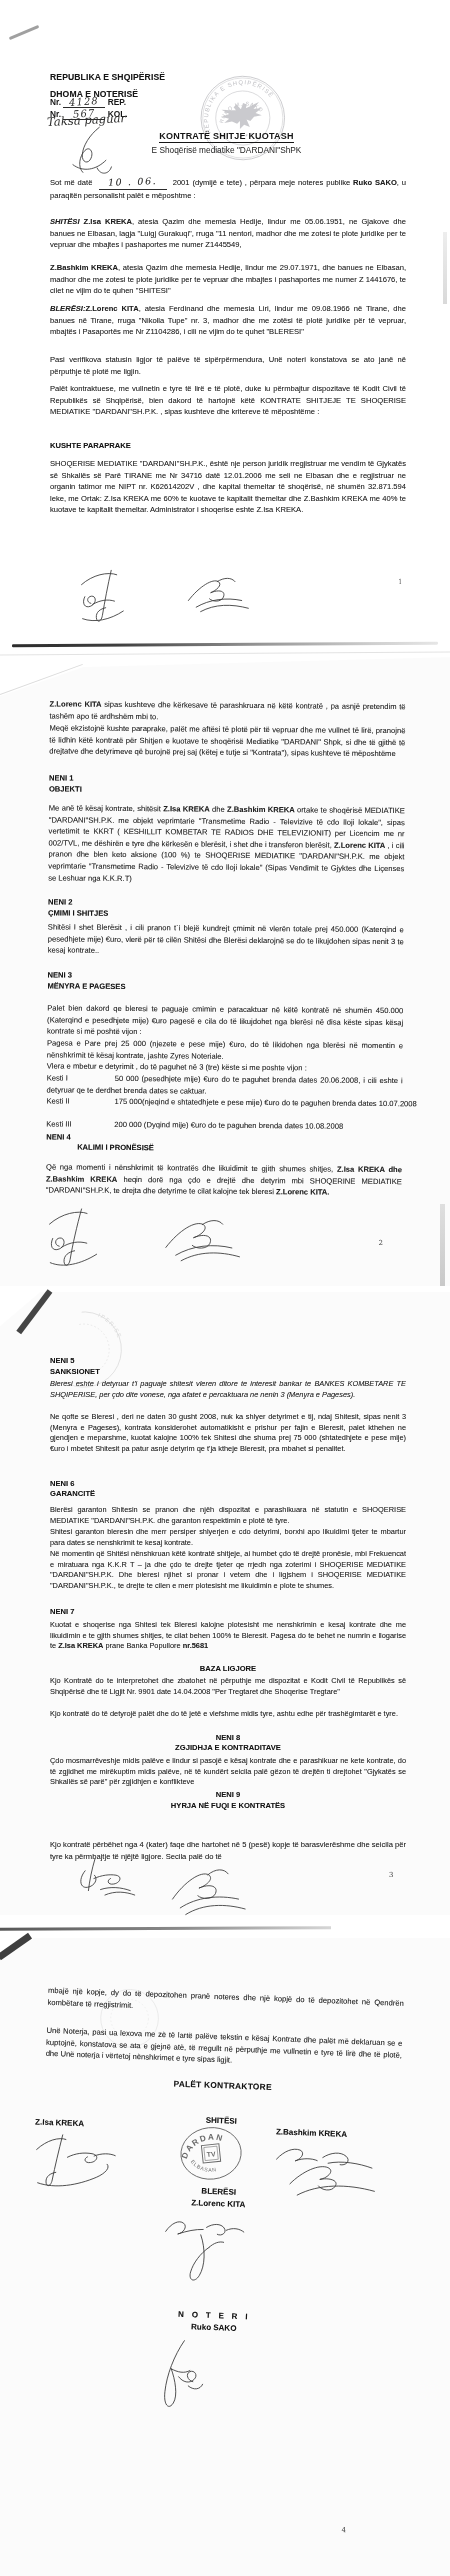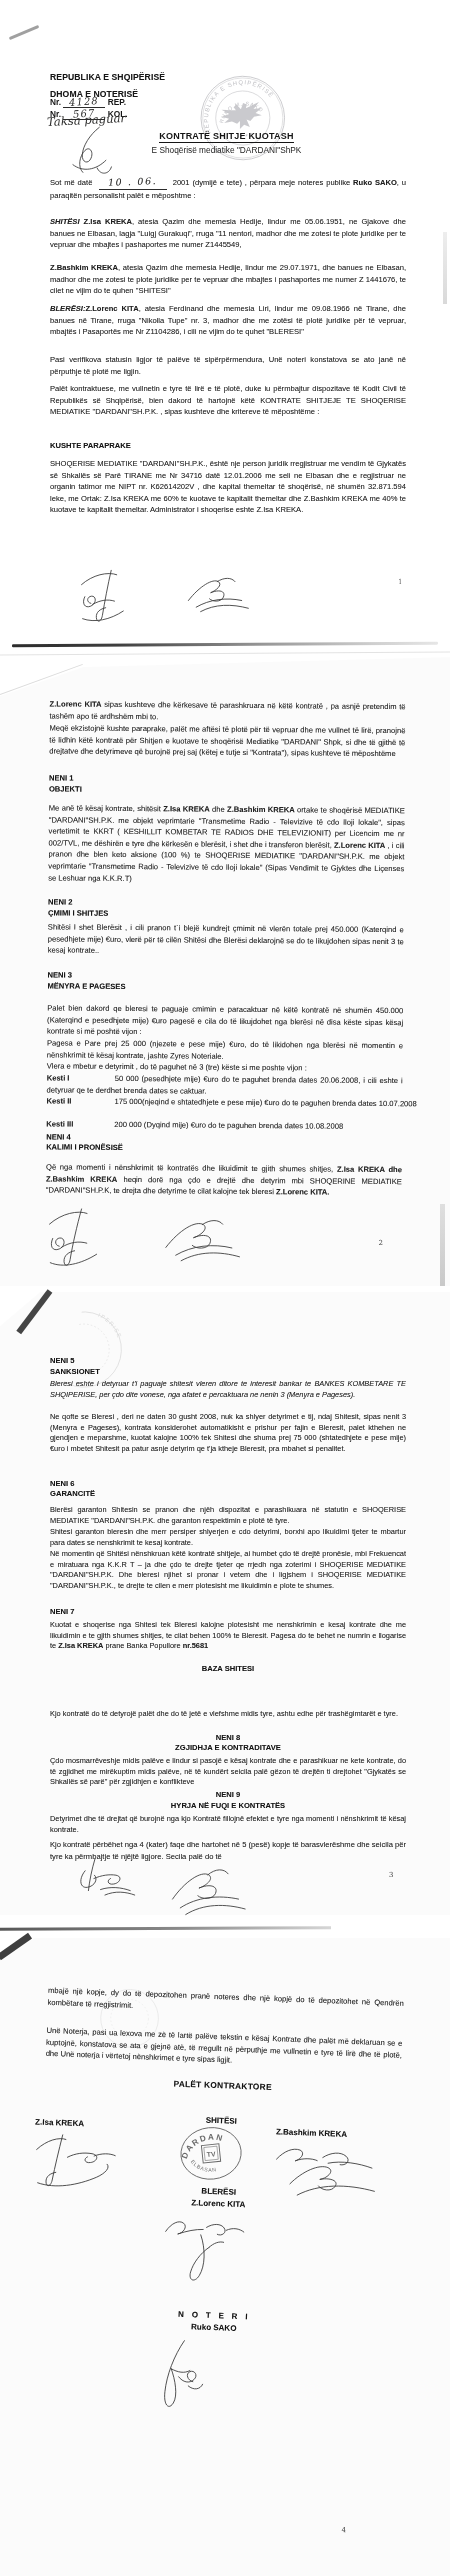--- a/index.html
+++ b/index.html
@@ -21,21 +21,21 @@
   .hw{font-family:"DejaVu Serif",serif;font-style:italic;color:#2f2f2e;font-weight:400;}
   .hw-num{display:inline-block;font-size:10px;letter-spacing:1.1px;transform:rotate(-4deg);}
   .hw-date{display:inline-block;font-size:9.4px;letter-spacing:1.7px;transform:rotate(-2deg);}
   .taksa{position:absolute;left:47px;top:113px;font-size:11.6px;transform:rotate(-3deg);}
   #titlebox{position:absolute;left:105px;top:131px;width:243px;text-align:center;}
   #main-title{display:inline-block;font-weight:700;font-size:9px;letter-spacing:0.2px;
       border-bottom:1.2px solid #151515;padding-bottom:0.6px;color:#141414;}
   #subtitle{font-size:8.3px;margin-top:2.2px;color:#1c1c1c;}
   .bi{font-weight:700;font-style:italic;}
   .pageno{position:absolute;font-family:"DejaVu Serif",serif;font-size:7px;color:#3f3f3f;}
-  .kesti .kl{display:inline-block;width:68px;text-indent:0;font-weight:bold;}
+  .kesti .kl{display:inline-block;width:68px;text-indent:0;}
   .hang{padding-left:73px;text-indent:-73px;}
   .sig{position:absolute;}
   .sig svg{display:block;}
   .sig path{fill:none;stroke:#3c3c3c;stroke-width:1.6;stroke-linecap:round;}
   .stamp{position:absolute;}
   .wrap{position:absolute;left:0;width:451px;}
   #page2wrap{top:656px;height:630px;transform:rotate(.45deg);transform-origin:0 0;}
   #page3wrap{top:1292px;height:624px;}
   #page4wrap{top:1936px;height:640px;transform:rotate(2.1deg);transform-origin:0 0;}
   .tint{position:absolute;left:0;width:451px;background:rgba(20,20,20,.016);}
@@ -176,21 +176,21 @@
       <span class="kl">Kesti I</span><span>50 000 (pesedhjete mije) €uro do te paguhet brenda dates 20.06.2008, i cili eshte i detyruar qe te derdhet brenda dates se caktuar.</span>
     </div>
     <div class="p kesti hang" style="top:439px;">
       <span class="kl">Kesti II</span><span>175 000(njeqind e shtatedhjete e pese mije) €uro do te paguhen brenda dates 10.07.2008</span>
     </div>
     <div class="p kesti hang" style="top:462px;">
       <span class="kl">Kesti III</span><span>200 000 (Dyqind mije) €uro do te paguhen brenda dates 10.08.2008</span>
     </div>
 
     <div class="h" style="top:476px;">NENI 4</div>
-    <div class="h" style="top:486px;">KALIMI I PRONËSISË</div>
+    <div class="h" style="top:486px;margin-left:31px;">KALIMI I PRONËSISË</div>
     <div class="p" style="top:505px;">
       <span>Që nga momenti i nënshkrimit të kontratës dhe likuidimit te gjith shumes shitjes, </span><b>Z.Isa KREKA dhe  Z.Bashkim KREKA</b><span> heqin dorë nga çdo e drejtë dhe detyrim mbi SHOQERINE MEDIATIKE "DARDANI"SH.P.K, te drejta dhe detyrime te cilat kalojne tek bleresi </span><b>Z.Lorenc KITA.</b>
     </div>
 
     <div class="sig" style="left:47px;top:549px;">
       <svg width="64" height="65" viewBox="0 0 115 118">
         <path d="M12 34 C34 14 64 8 80 14"></path>
         <path d="M70 6 C62 36 54 72 50 98 C48 110 40 112 39 102 C38 90 48 84 58 82"></path>
         <path d="M18 60 C12 74 18 84 30 79 C42 74 41 58 31 59 C22 60 20 72 30 74"></path>
         <path d="M34 76 C50 66 66 64 80 68"></path>
@@ -240,30 +240,30 @@
     <div class="h" style="top:197px;">GARANCITË</div>
     <div class="p p3" style="top:213px;">Blerësi garanton Shitesin se pranon dhe njëh dispozitat e parashikuara në statutin e SHOQERISE MEDIATIKE "DARDANI"SH.P.K. dhe garanton respektimin e plotë të tyre.</div>
     <div class="p p3" style="top:235px;">Shitesi garanton bleresin dhe merr persiper shlyerjen e cdo detyrimi, borxhi apo likuidimi tjeter te mbartur para dates se nenshkrimit te kesaj kontrate.</div>
     <div class="p p3" style="top:257px;">Në momentin që Shitësi nënshkruan këtë kontratë shitjeje, ai humbet çdo të drejtë pronësie, mbi Frekuencat e miratuara nga K.K.R T – ja dhe çdo te drejte tjeter qe rrjedh nga zoterimi i SHOQERISE MEDIATIKE "DARDANI"SH.P.K. Dhe bleresi njihet si pronar i vetem  dhe i ligjshem i SHOQERISE MEDIATIKE "DARDANI"SH.P.K., te drejte te cilen e merr plotesisht me likuidimin e plote te shumes.</div>
 
     <div class="h" style="top:315px;">NENI 7</div>
     <div class="p p3" style="top:328px;">
       <span>Kuotat e shoqerise nga Shitesi tek Bleresi kalojne plotesisht me nenshkrimin e kesaj kontrate dhe me likuidimin e te gjith shumes shitjes, te cilat behen 100% te Bleresit. Pagesa do te behet ne numrin e llogarise te </span><b>Z.Isa KREKA</b><span> prane Banka Popullore </span><b>nr.5681</b>
     </div>
 
-    <div class="hc" style="top:372px;">BAZA SHITESI</div>
+    <div class="hc" style="top:372px;">BAZA LIGJORE</div>
+    <div class="p p3" style="top:384px;">Kjo Kontratë do te interpretohet dhe zbatohet në përputhje me dispozitat e Kodit Civil të Republikës së Shqipërisë dhe të Ligjit Nr. 9901 date 14.04.2008 "Per Tregtaret dhe Shoqerise Tregtare"</div>
     <div class="p p3" style="top:417px;">Kjo kontratë do të detyrojë palët dhe do të jetë e vlefshme midis tyre, ashtu edhe për trashëgimtarët e tyre.</div>
 
     <div class="hc" style="top:441px;">NENI 8</div>
     <div class="hc" style="top:451px;">ZGJIDHJA E KONTRADITAVE</div>
     <div class="p p3" style="top:464px;">Çdo mosmarrëveshje midis palëve e lindur si pasojë e kësaj kontrate dhe e parashikuar ne kete kontrate, do të zgjidhet me mirëkuptim midis palëve, në të kundërt seicila palë gëzon të drejtën ti drejtohet "Gjykatës se Shkallës së parë" për zgjidhjen e konflikteve</div>
 
     <div class="hc" style="top:498px;">NENI 9</div>
     <div class="hc" style="top:509px;">HYRJA NË FUQI E KONTRATËS</div>
-    <div class="p p3" style="top:522px;">Detyrimet dhe të drejtat që burojnë nga kjo Kontratë fillojnë efektet e tyre nga momenti i nënshkrimit të kësaj kontrate.</div>
     <div class="p" style="top:547px;">Kjo kontratë përbëhet nga 4 (kater) faqe dhe hartohet në 5 (pesë) kopje të barasvlerëshme dhe seicila për tyre ka përmbajtje të njëjtë ligjore. Secila palë do të</div>
 
     <div class="sig" style="left:73px;top:562px;">
       <svg width="65" height="49" viewBox="0 0 118 88">
         <path d="M22 30 C10 44 12 62 26 60 C40 58 46 44 39 38"></path>
         <path d="M40 8 C34 28 30 48 28 66"></path>
         <path d="M38 44 C52 38 66 36 78 38 C90 40 86 52 74 54 C64 56 60 48 68 44"></path>
         <path d="M50 64 C68 58 88 60 104 66"></path>
         <path d="M58 74 C76 66 96 68 112 74"></path>
       </svg>

